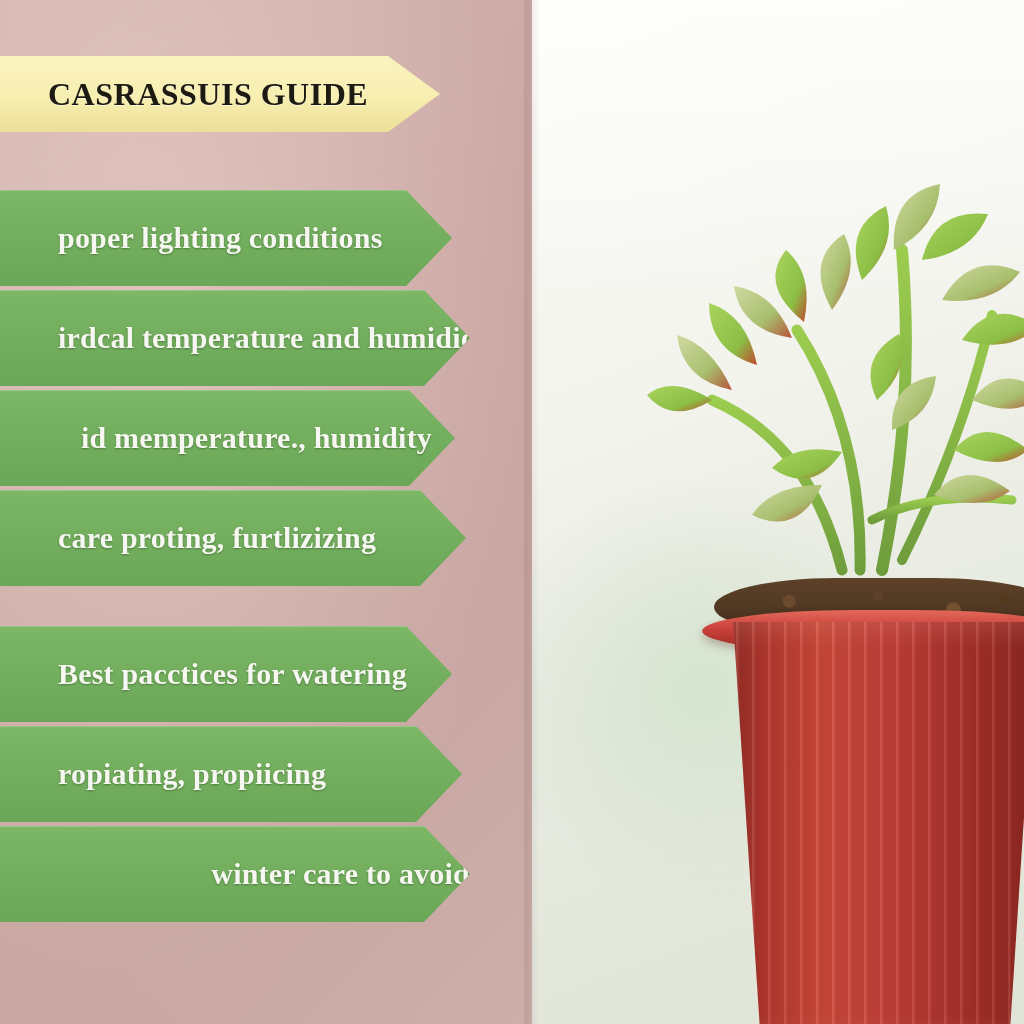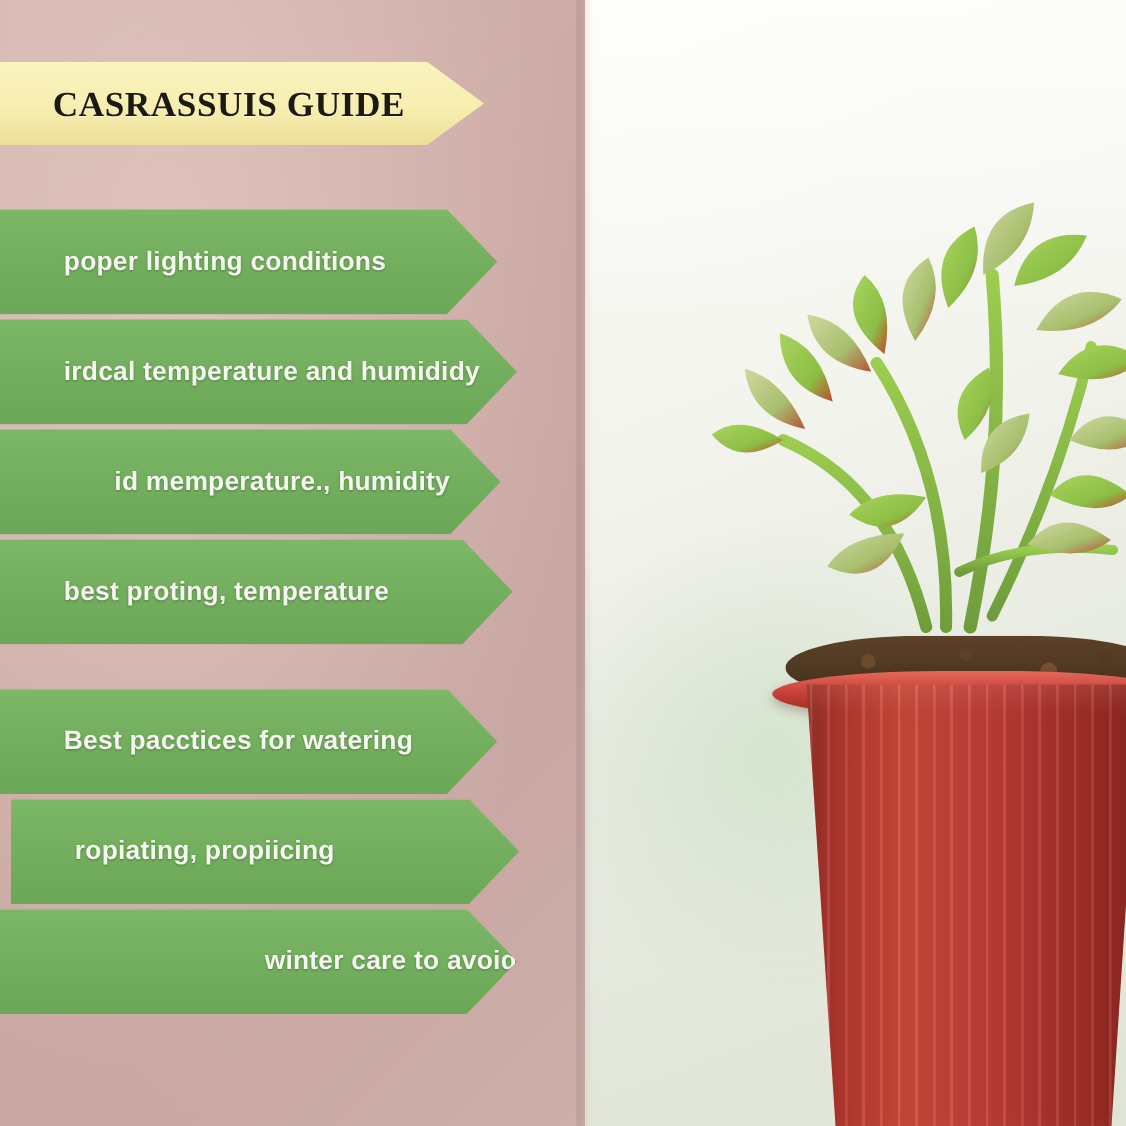--- a/index.html
+++ b/index.html
@@ -72,34 +72,34 @@
     box-sizing: border-box;
     display: flex;
     align-items: center;
     padding-left: 58px;
     background: linear-gradient(180deg, #7cb866 0%, #74b05f 40%, #6aa757 100%);
     clip-path: polygon(0 0, calc(100% - 46px) 0, 100% 50%, calc(100% - 46px) 100%, 0 100%);
     box-shadow: inset 0 1px 0 rgba(255,255,255,0.22);
     margin-bottom: 4px;
   }
   .chip .chip-text {
-    font-family: Liberation Sans, sans-serif;
-    font-size: 24px;
+    font-family: Liberation Serif, serif;
+    font-size: 30px;
     font-weight: bold;
     color: #f6f7f0;
     text-shadow: 0 1px 2px rgba(40,60,30,0.45);
     white-space: nowrap;
     letter-spacing: 0.2px;
   }
   .chip.w1 { width: 452px; }
   .chip.w2 { width: 470px; }
   .chip.w3 { width: 455px; justify-content: center; }
   .chip.w4 { width: 466px; }
   .chip.w5 { width: 452px; margin-top: 40px; }
-  .chip.w6 { width: 462px; margin-left: 10px; }
+  .chip.w6 { width: 462px; }
   .chip.w7 { width: 470px; justify-content: flex-end; }
 
   
   .seam {
     position: absolute;
     left: 524px;
     top: 0;
     width: 16px;
     height: 1024px;
     background: linear-gradient(90deg, rgba(120,90,85,0.18), rgba(255,255,255,0.0));
@@ -208,21 +208,21 @@
 
       <div class="chip w2">
         <span class="chip-text">irdcal temperature and humididy</span>
       </div>
 
       <div class="chip w3">
         <span class="chip-text">id memperature., humidity</span>
       </div>
 
       <div class="chip w4">
-        <span class="chip-text">best proting, temperature</span>
+        <span class="chip-text">care proting, furtlizizing</span>
       </div>
 
       <div class="chip w5">
         <span class="chip-text">Best pacctices for watering</span>
       </div>
 
       <div class="chip w6">
         <span class="chip-text">ropiating, propiicing</span>
       </div>
 

